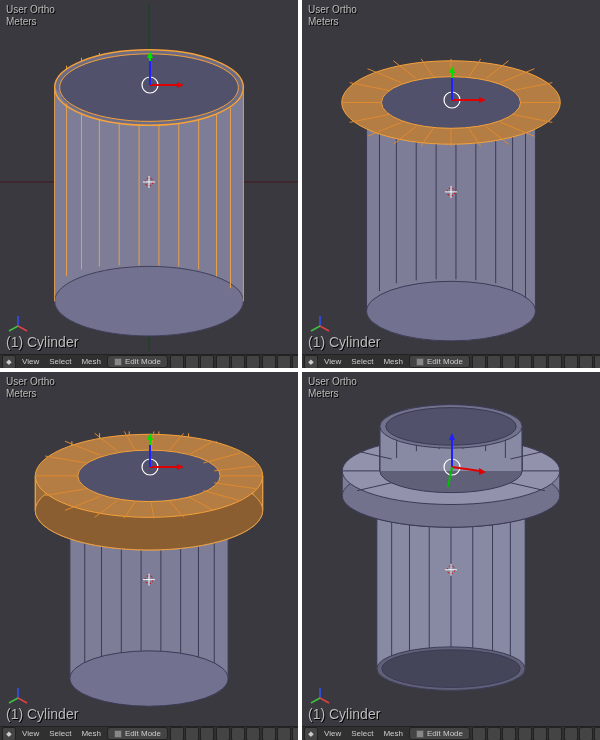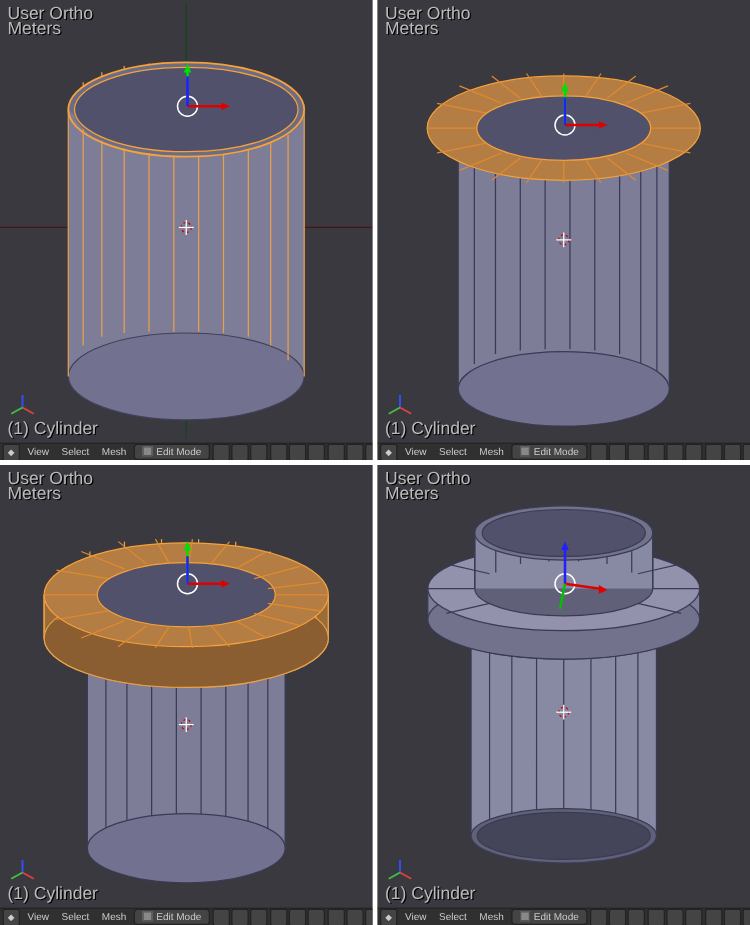--- a/index.html
+++ b/index.html
@@ -32,21 +32,21 @@
     position: relative;
     flex: 1;
     background: #39393f;
     overflow: hidden;
   }
   .info-top {
     position: absolute;
     top: 4px;
     left: 6px;
     color: #bbb;
-    font-size: 14px;
+    font-size: 10px;
     line-height: 12px;
     z-index: 5;
     text-shadow: 1px 1px 0 #000;
   }
   .info-bottom {
     position: absolute;
     bottom: 4px;
     left: 6px;
     color: #bbb;
     font-size: 14px;
@@ -92,21 +92,21 @@
     color: #ccc;
     cursor: pointer;
     flex-shrink: 0;
   }
   .tb-mode {
     background: #444;
     border: 1px solid #222;
     border-radius: 3px;
     padding: 1px 6px;
     display: flex;
-    align-items: flex-start;
+    align-items: flex-end;
     gap: 3px;
     flex-shrink: 0;
   }
   .tb-mode .cube {
     width: 8px; height: 8px; background: #888; border: 1px solid #555;
   }
   .tb-btngroup {
     display: flex;
     gap: 1px;
     flex-shrink: 0;

